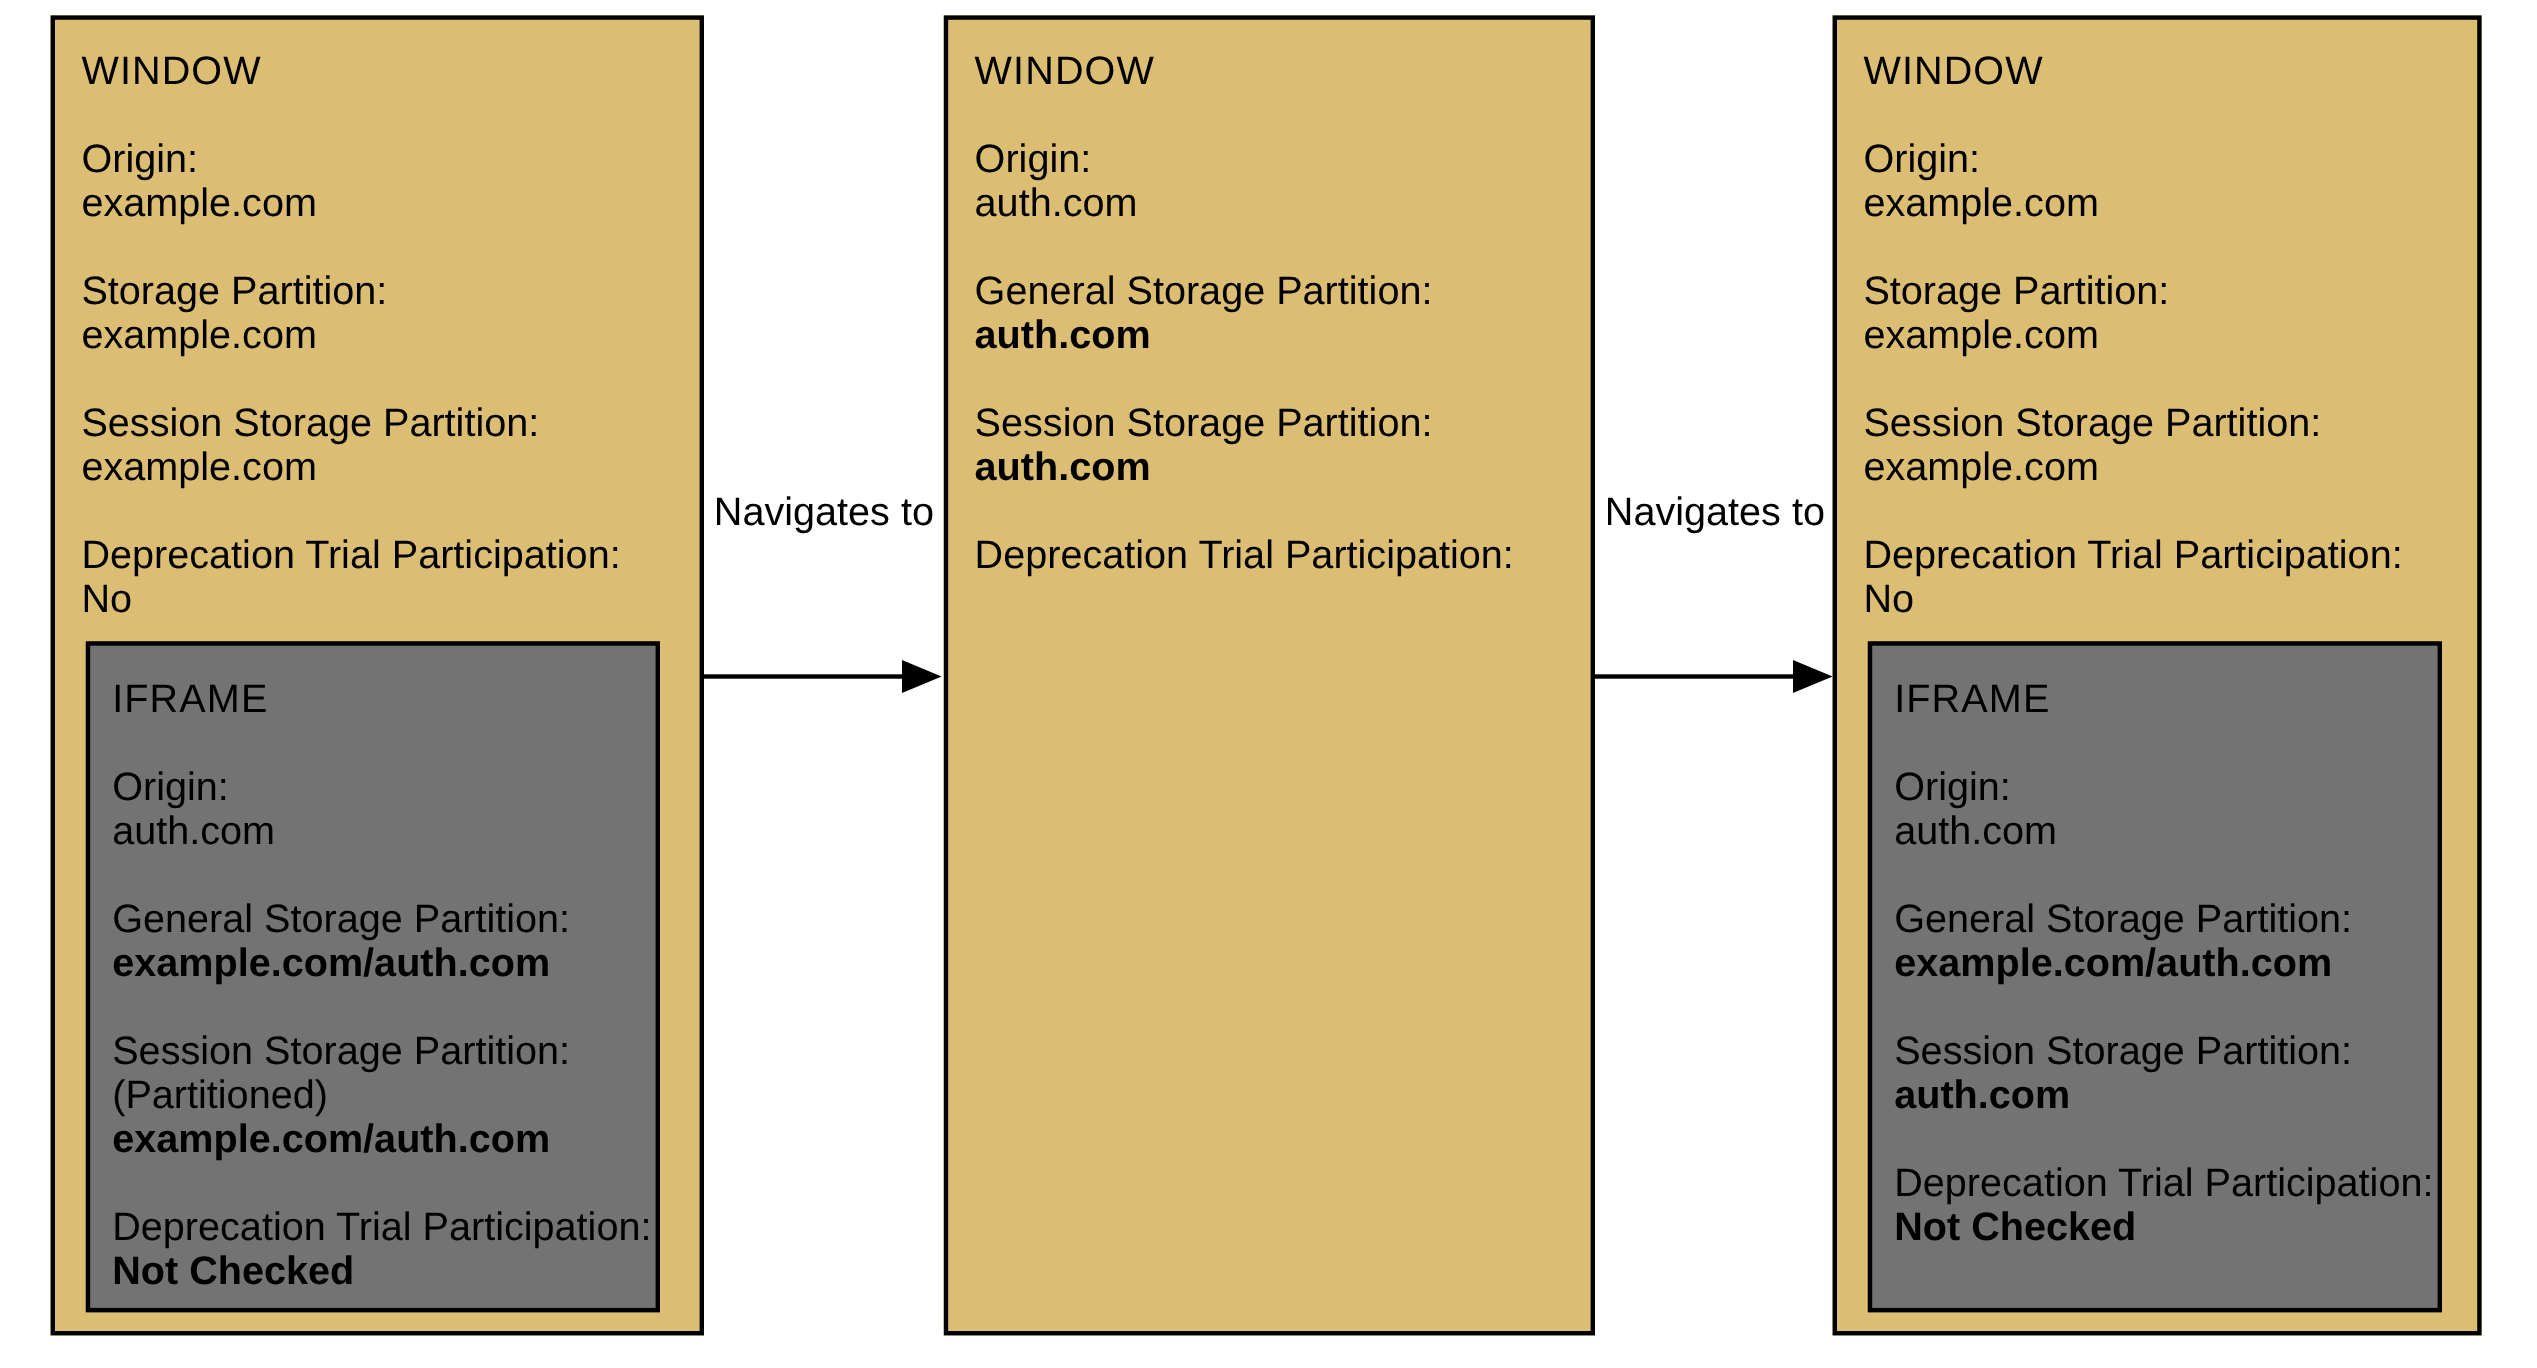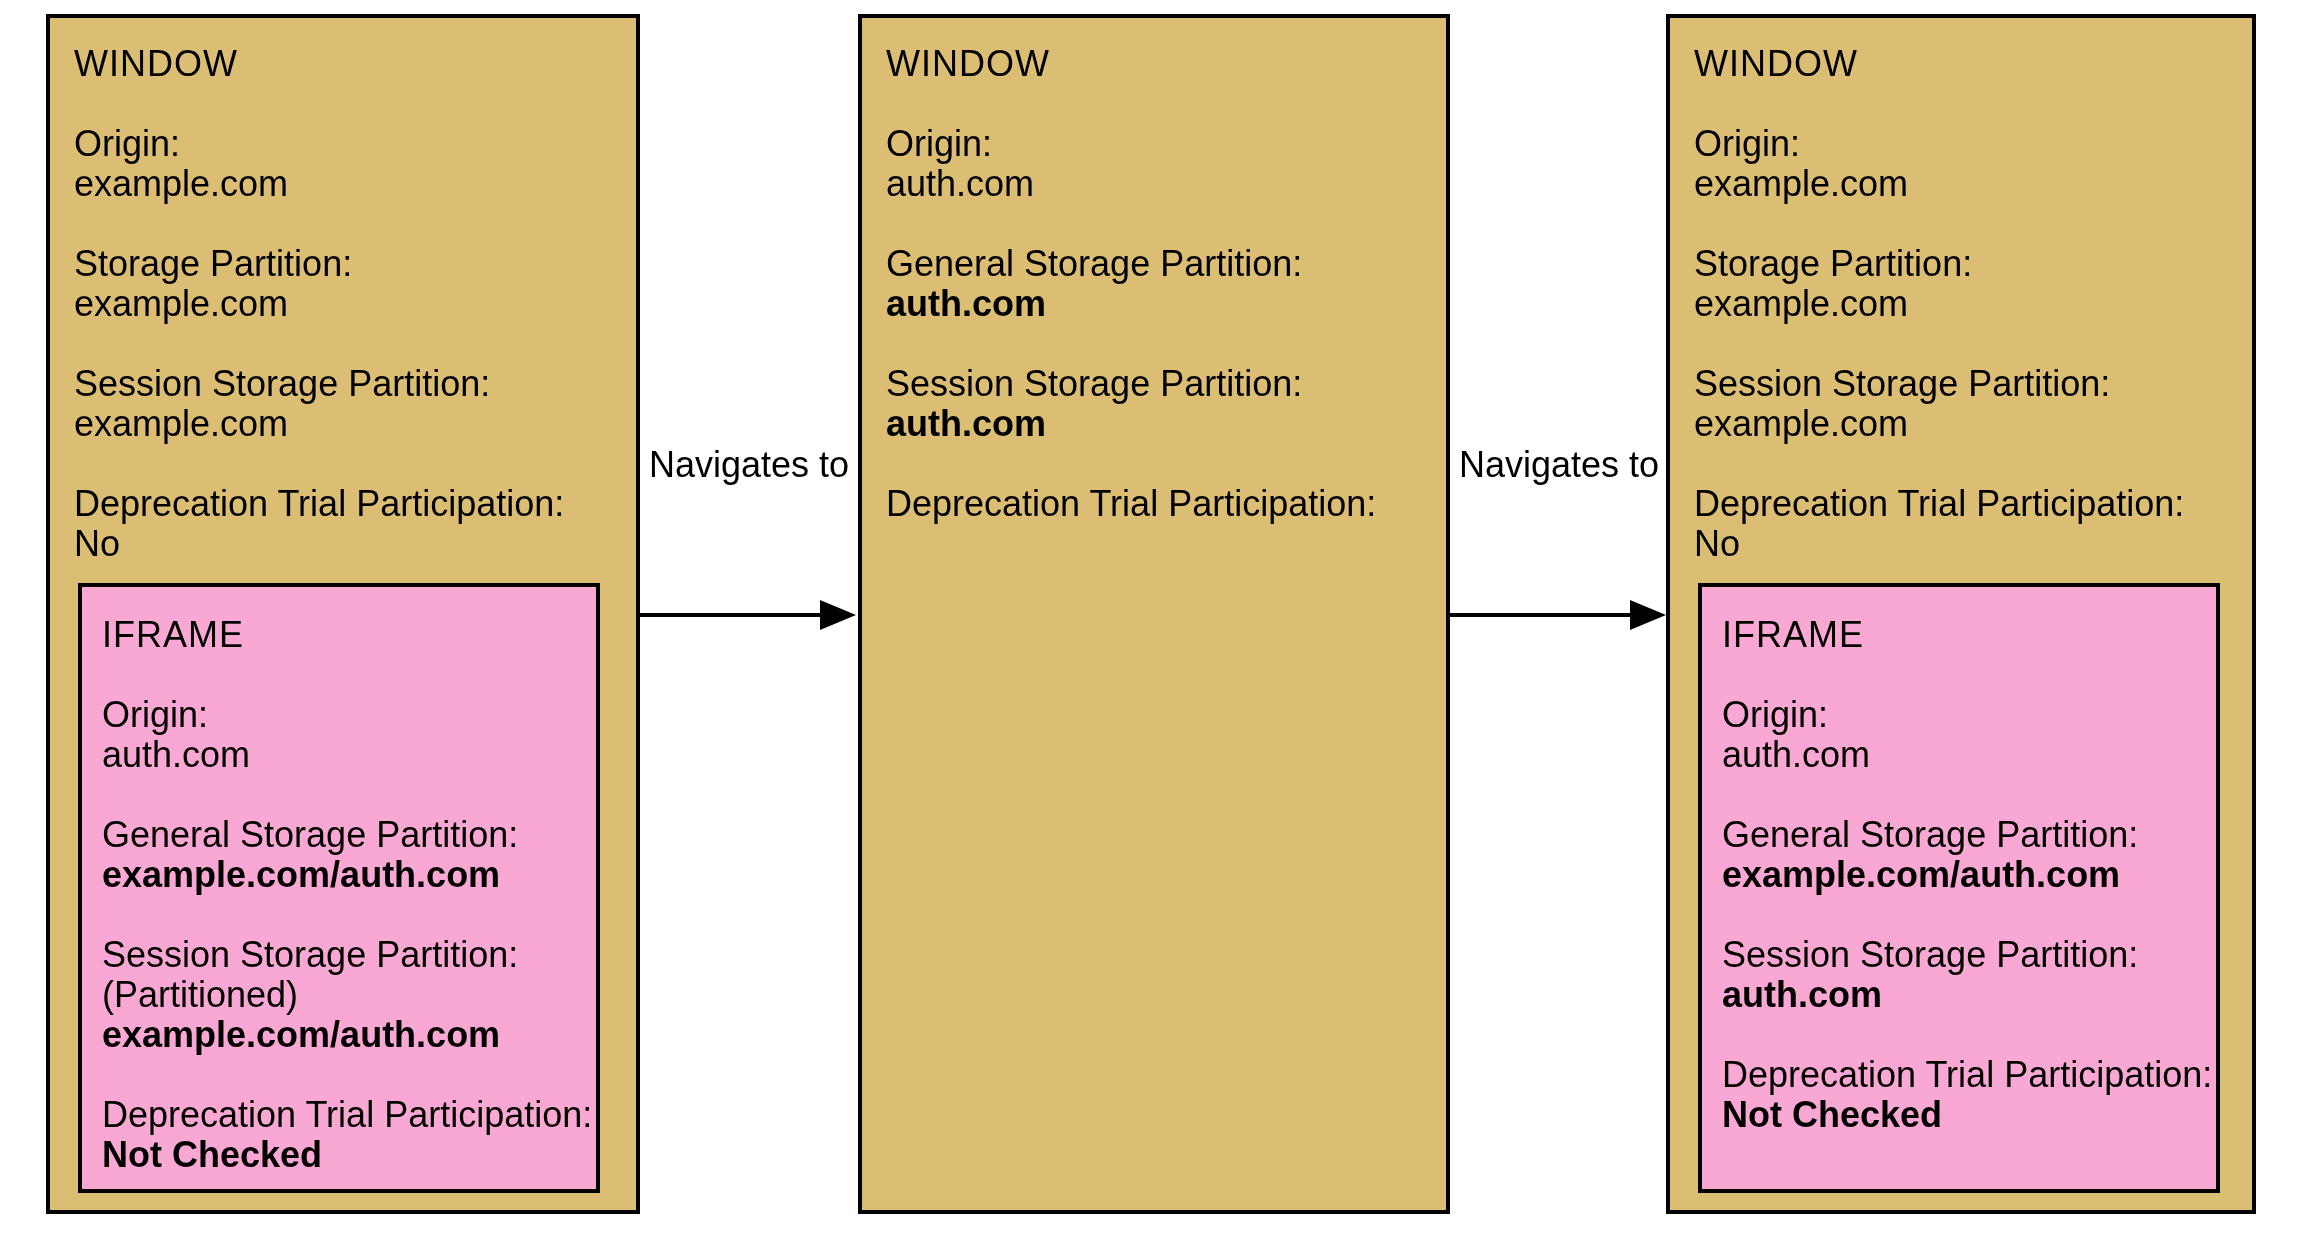--- a/index.html
+++ b/index.html
@@ -37,21 +37,21 @@
   .field { margin: 40px 0 0 24px; }
   .f-line { line-height: 40px; white-space: nowrap; }
   .bold { font-weight: 700; }
 
   .iframe {
     position: absolute;
     left: 28px;
     top: 565px;
     width: 522px;
     height: 610px;
-    background: #f9a8d4;
+    background: #737373;
     border: 4px solid #000000;
     box-sizing: border-box;
   }
   .iframe .box-title { margin: 28px 0 0 20px; }
   .iframe .field { margin-left: 20px; }
 
   .nav-label {
     position: absolute;
     top: 445px;
     width: 218px;

